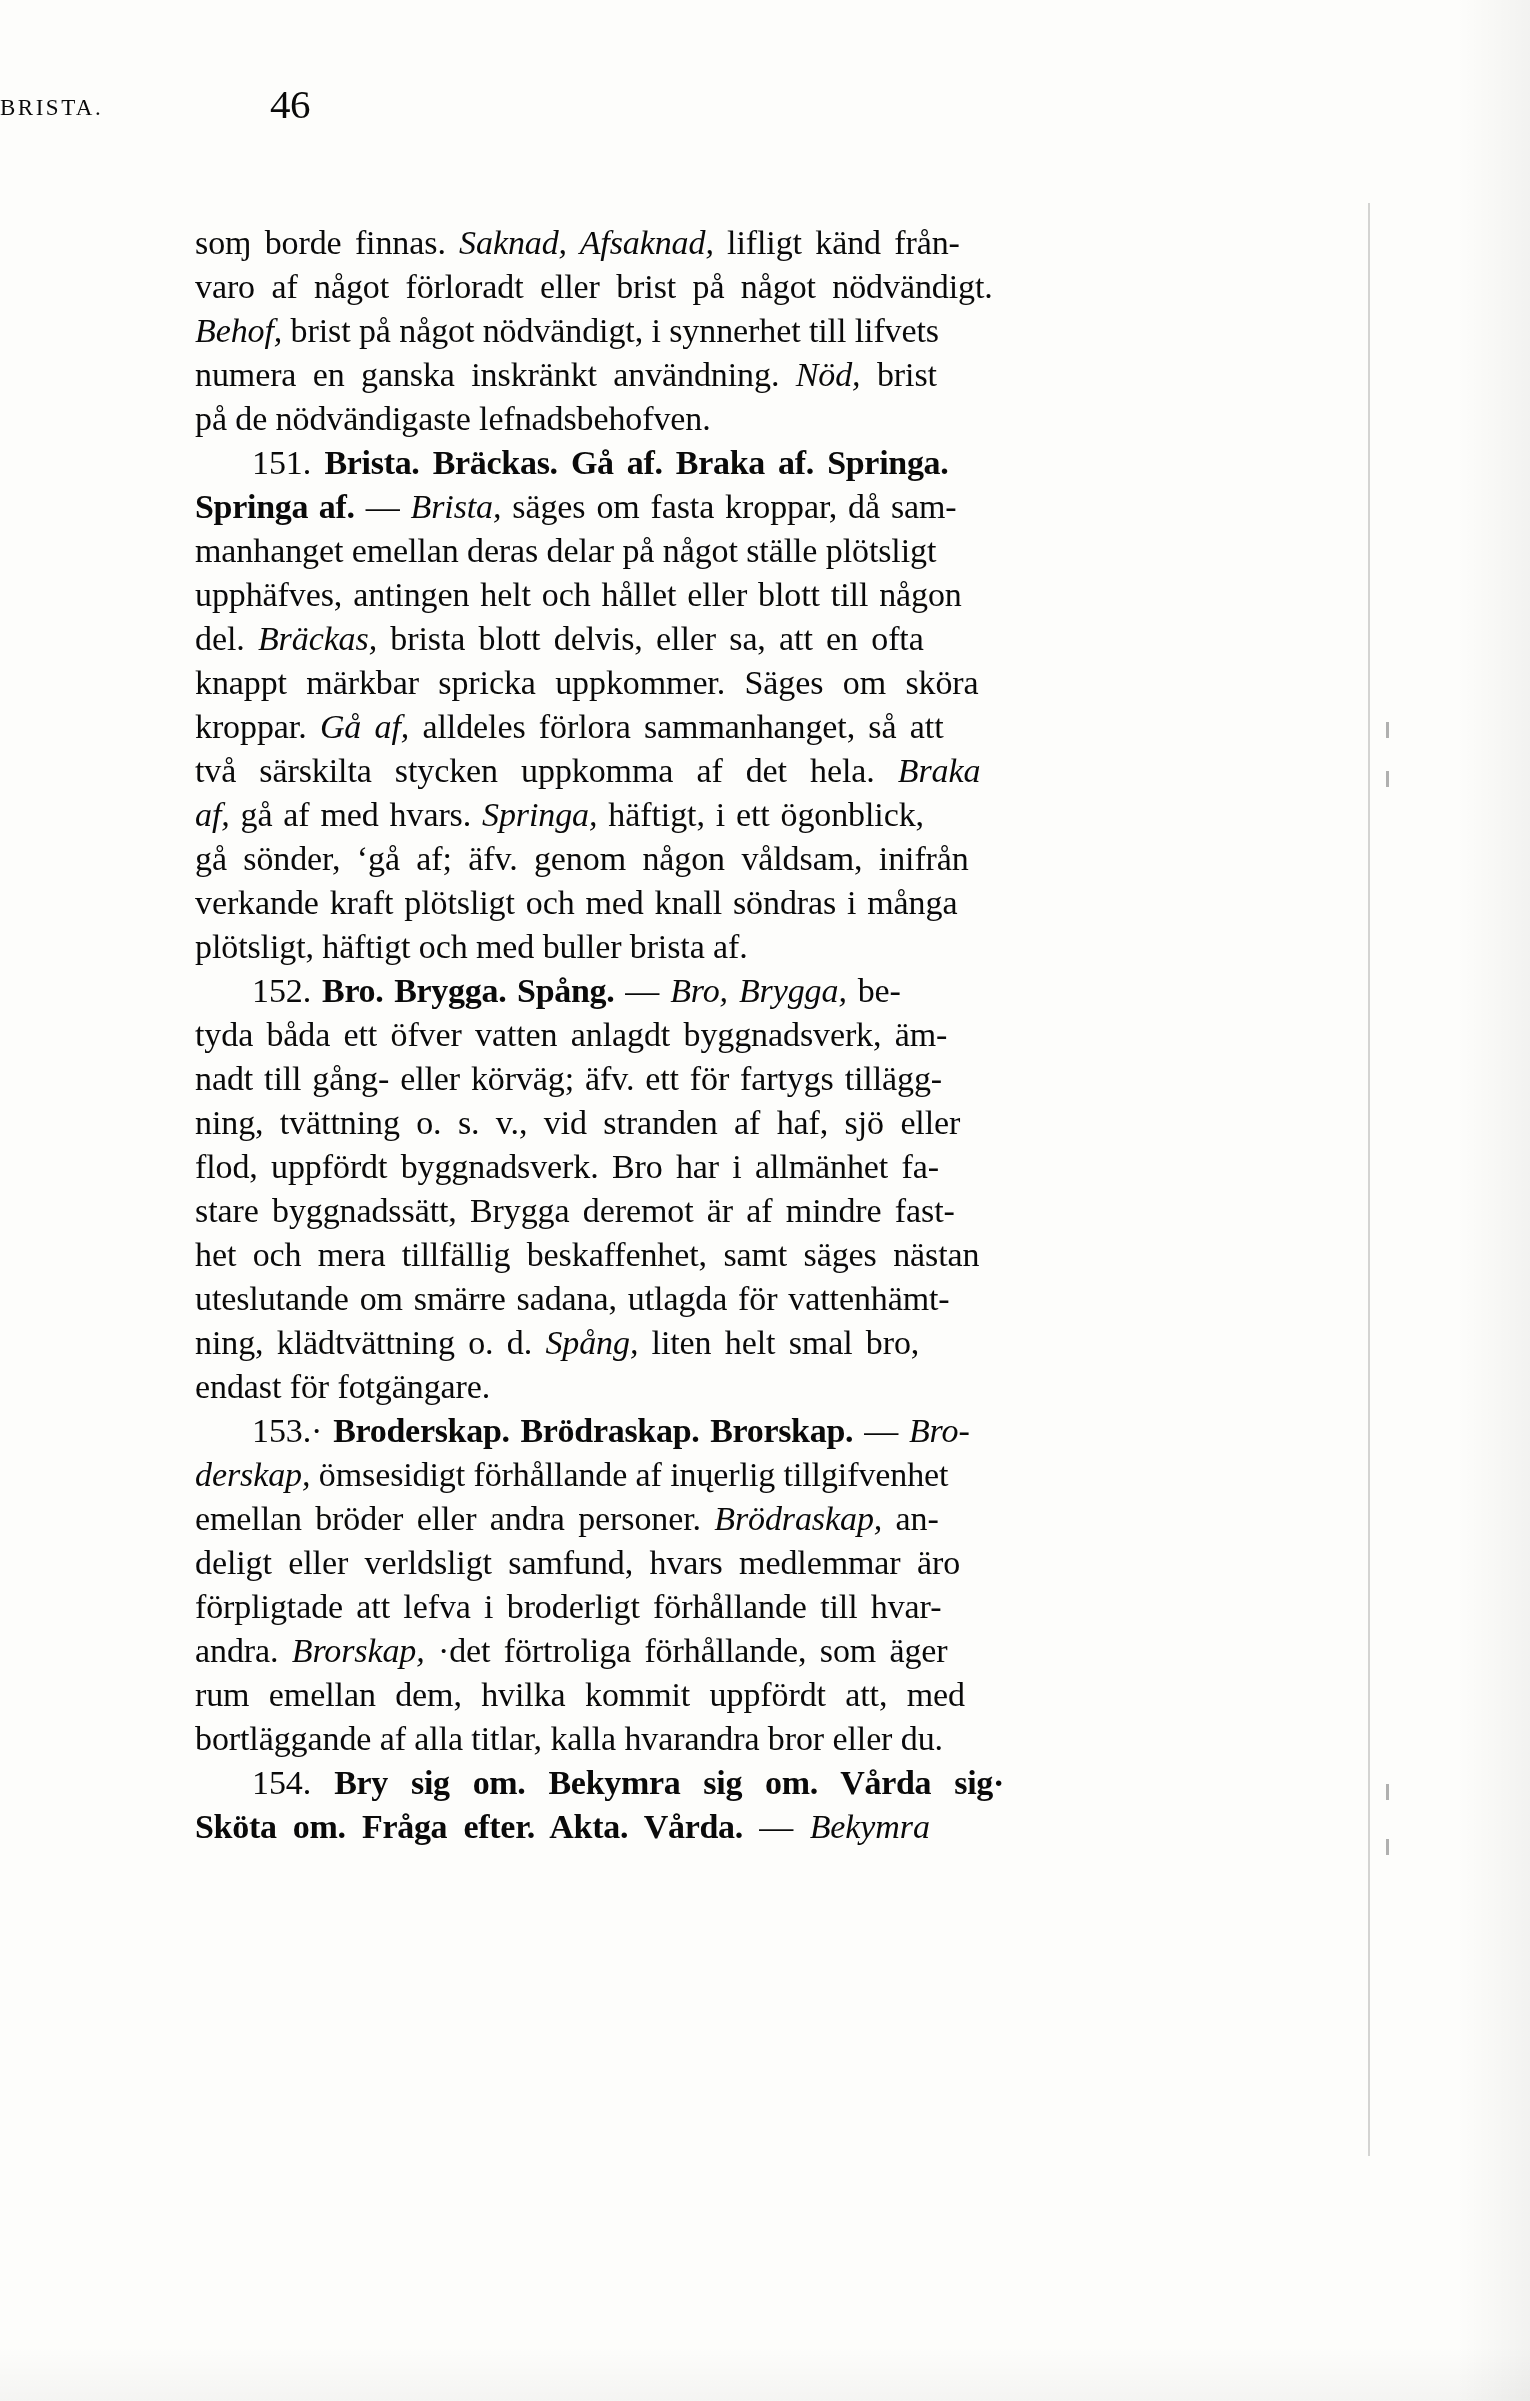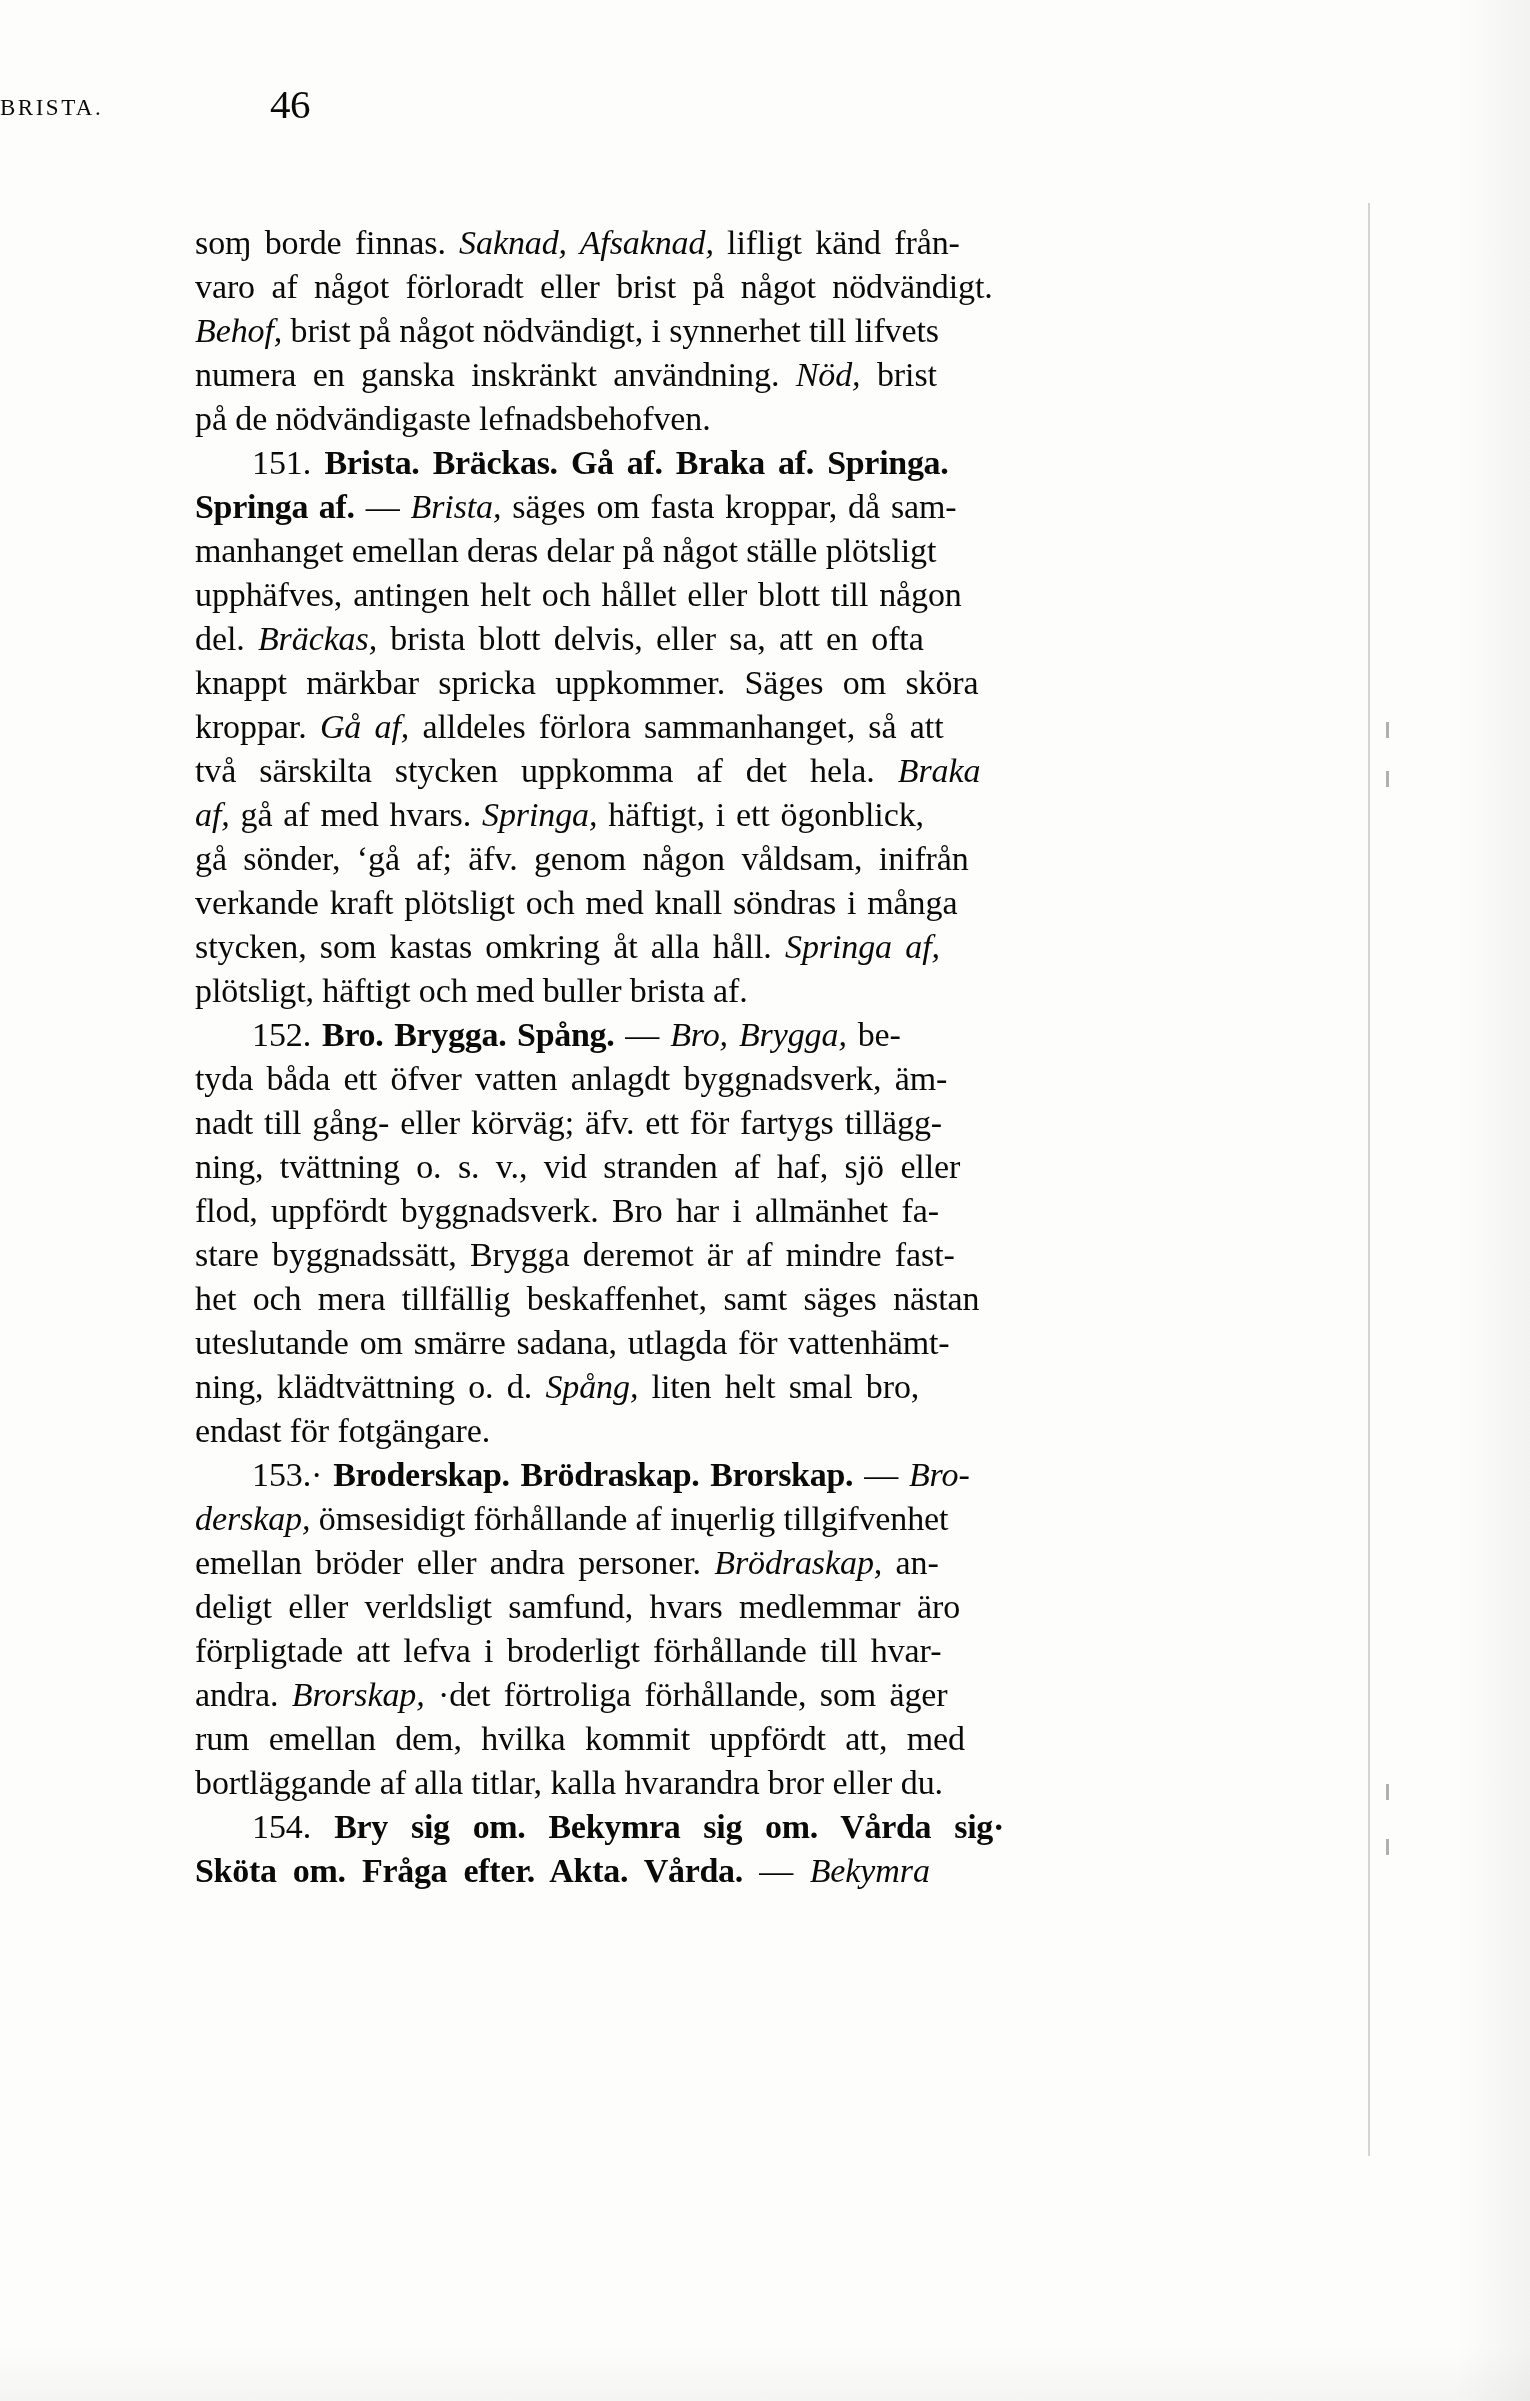--- a/index.html
+++ b/index.html
@@ -161,21 +161,20 @@
       <div class="ln j t1"><span class="bd">Springa af.</span><span> — </span><span class="it">Brista,</span><span> säges om fasta kroppar, då sam-</span></div>
       <div class="ln j t0"><span>manhanget emellan deras delar på något ställe plötsligt</span></div>
       <div class="ln j t1"><span>upphäfves, antingen helt och hållet eller blott till någon</span></div>
       <div class="ln j t2"><span>del.  </span><span class="it">Bräckas,</span><span> brista blott delvis, eller sa, att en ofta</span></div>
       <div class="ln j t4"><span>knappt märkbar spricka uppkommer.  Säges om sköra</span></div>
       <div class="ln j t2"><span>kroppar.  </span><span class="it">Gå af,</span><span> alldeles förlora sammanhanget, så att</span></div>
       <div class="ln j t5"><span>två särskilta stycken uppkomma af det hela.  </span><span class="it">Braka</span></div>
       <div class="ln j t1"><span class="it">af,</span><span> gå af med hvars.  </span><span class="it">Springa,</span><span> häftigt, i ett ögonblick,</span></div>
       <div class="ln j t3"><span>gå sönder, ‘gå af; äfv. genom någon våldsam, inifrån</span></div>
       <div class="ln j t1"><span>verkande kraft plötsligt och med knall söndras i många</span></div>
-      <div class="ln j t2"><span>stycken, som kastas omkring åt alla håll.  </span><span class="it">Springa af,</span></div>
       <div class="ln j t0"><span>plötsligt, häftigt och med buller brista af.</span></div>
       <div class="ln j t1"><span class="ind">&nbsp;</span><span>152.  </span><span class="bd">Bro.  Brygga.  Spång.</span><span> — </span><span class="it">Bro, Brygga,</span><span> be-</span></div>
       <div class="ln j t2"><span>tyda båda ett öfver vatten anlagdt byggnadsverk, äm-</span></div>
       <div class="ln j t1"><span>nadt till gång- eller körväg; äfv. ett för fartygs tillägg-</span></div>
       <div class="ln j t3"><span>ning, tvättning o. s. v., vid stranden af haf, sjö eller</span></div>
       <div class="ln j t2"><span>flod, uppfördt byggnadsverk.  Bro har i allmänhet fa-</span></div>
       <div class="ln j t2"><span>stare byggnadssätt, Brygga deremot är af mindre fast-</span></div>
       <div class="ln j t3"><span>het och mera tillfällig beskaffenhet, samt säges nästan</span></div>
       <div class="ln j t1"><span>uteslutande om smärre sadana, utlagda för vattenhämt-</span></div>
       <div class="ln j t2"><span>ning, klädtvättning o. d.  </span><span class="it">Spång,</span><span> liten helt smal bro,</span></div>

